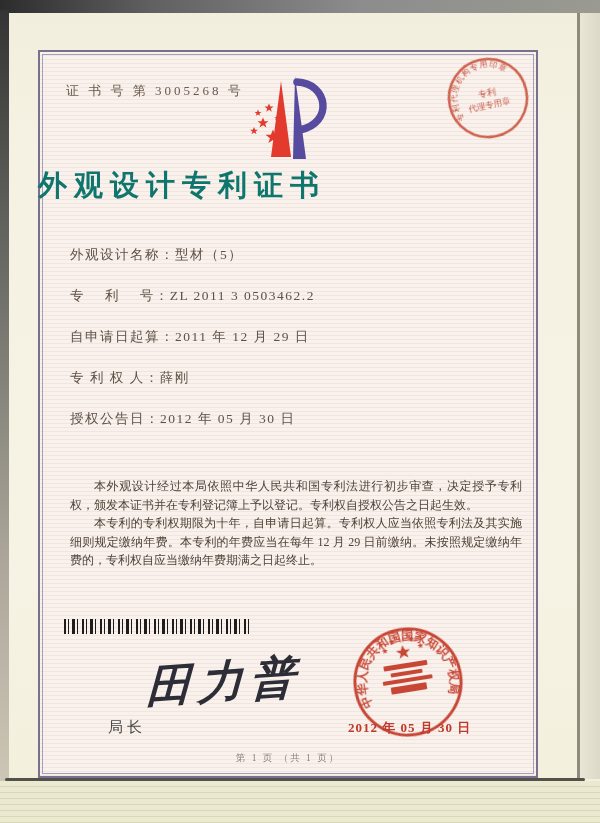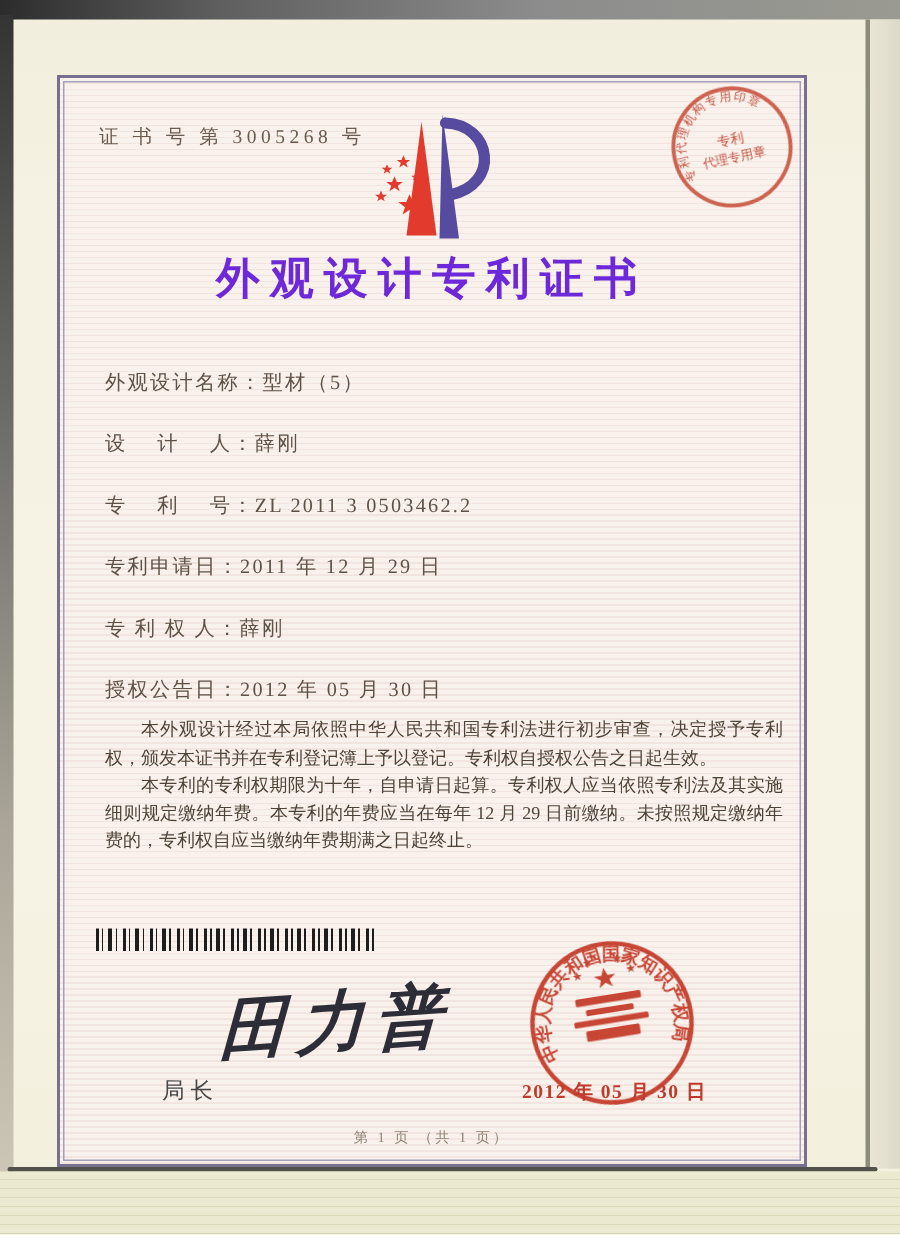--- a/index.html
+++ b/index.html
@@ -32,22 +32,22 @@
     background-image:repeating-linear-gradient(0deg, rgba(214,168,162,.17) 0 1px, rgba(255,255,255,0) 1px 4px);
   }
   .cert-frame::before { content:''; position:absolute; inset:2px;
     border:1px solid #a59ebb; pointer-events:none; }
 
   
   .cert-number { left:66px; top:82px; font-size:13px; letter-spacing:3px; color:#695b4d; }
   .logo { left:246px; top:73px; width:92px; height:90px; }
   .agency-seal { left:446px; top:56px; width:84px; height:84px;
     transform:rotate(-12deg); filter:blur(.4px); opacity:.88; }
-  .cert-title { left:38px; top:166px; width:500px; text-align:center;
-    font-size:29px; font-weight:700; letter-spacing:7px; color:#6d28d9; }
+  .cert-title { left:38px; top:166px; width:500px; 
+    font-size:29px; font-weight:700; letter-spacing:7px; color:#0f766e; }
 
   
   .fields { left:70px; top:246px; width:420px; font-size:13.5px; color:#5e5145; letter-spacing:1.5px; }
   .field-row { line-height:18px; margin-bottom:23px; white-space:nowrap; }
 
   
   .body-text { left:70px; top:477px; width:452px; font-size:12px; line-height:18.6px;
     color:#4e4337; text-align:justify; }
   .body-text p { text-indent:2em; }
 
@@ -116,23 +116,22 @@
     <textPath href="#agencyArc">专利代理机构专用印章</textPath>
   </text>
   <text x="42" y="40" text-anchor="middle" font-size="9" fill="#c0402e">专利</text>
   <text x="42" y="52" text-anchor="middle" font-size="8.5" fill="#c0402e">代理专用章</text>
 </svg>
 
 <div class="abs cert-title">外观设计专利证书</div>
 
 <div class="abs fields">
   <div class="field-row"><span>外观设计名称</span><span>：</span><span>型材（5）</span></div>
-  <div class="field-row"><span>设　 计　 人</span><span>：</span><span>薛刚</span></div>
   <div class="field-row"><span>专　 利　 号</span><span>：</span><span>ZL 2011 3 0503462.2</span></div>
-  <div class="field-row"><span>专利申请日</span><span>：</span><span>2011 年 12 月 29 日</span></div>
+  <div class="field-row"><span>自申请日起算</span><span>：</span><span>2011 年 12 月 29 日</span></div>
   <div class="field-row"><span>专 利 权 人</span><span>：</span><span>薛刚</span></div>
   <div class="field-row"><span>授权公告日</span><span>：</span><span>2012 年 05 月 30 日</span></div>
 </div>
 
 <div class="abs body-text">
   <p>本外观设计经过本局依照中华人民共和国专利法进行初步审查，决定授予专利权，颁发本证书并在专利登记簿上予以登记。专利权自授权公告之日起生效。</p>
   <p>本专利的专利权期限为十年，自申请日起算。专利权人应当依照专利法及其实施细则规定缴纳年费。本专利的年费应当在每年 12 月 29 日前缴纳。未按照规定缴纳年费的，专利权自应当缴纳年费期满之日起终止。</p>
 </div>
 
 <div class="abs barcode"></div>

